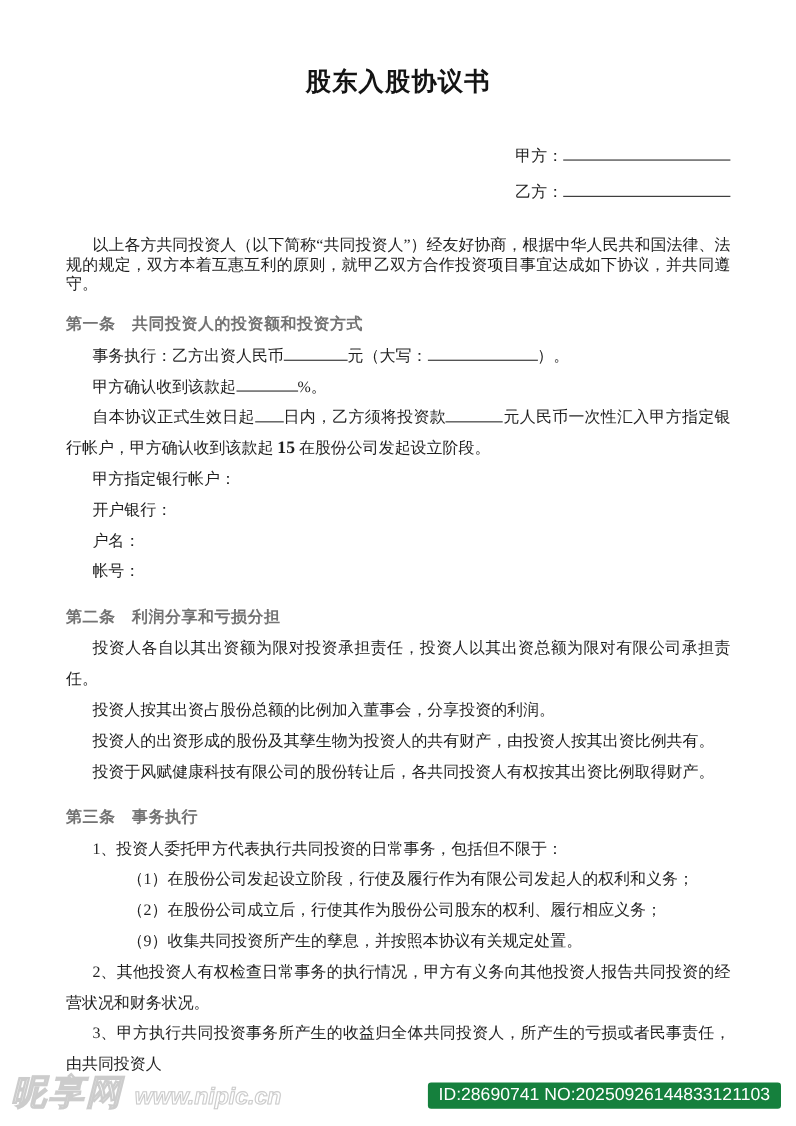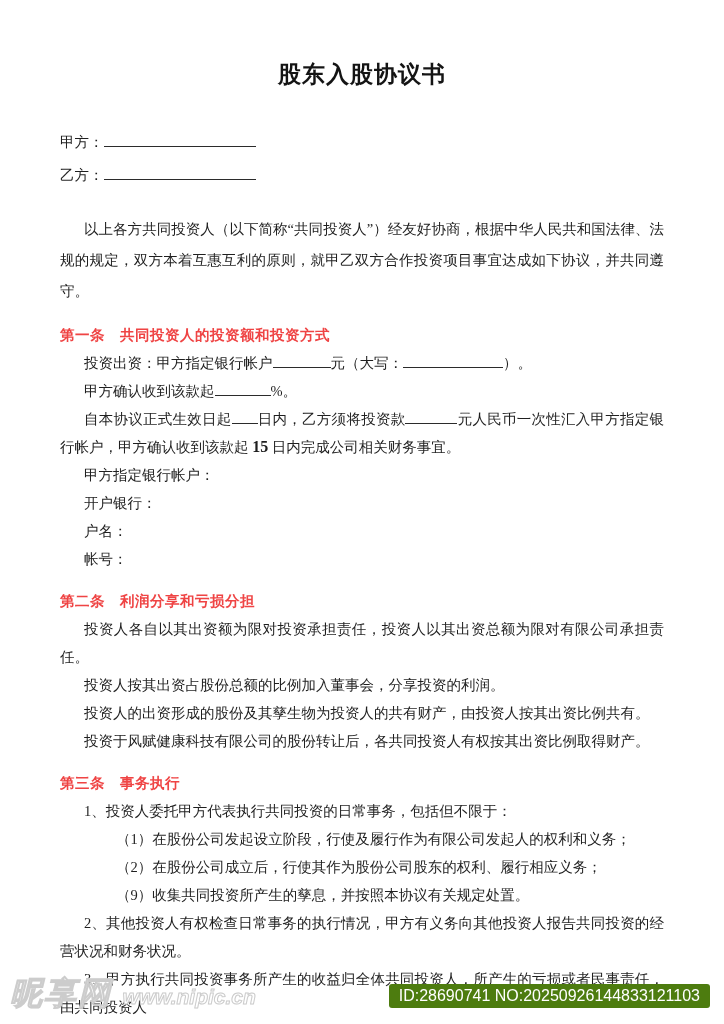--- a/index.html
+++ b/index.html
@@ -21,26 +21,26 @@
   .title {
     font-size: 23px;
     font-weight: 700;
     text-align: center;
     line-height: 34px;
     margin: 0 0 34px 0;
     color: #141414;
     letter-spacing: 1px;
   }
   .content p { margin: 0; padding: 0; }
-  .party { line-height: 33px; text-align: left; }
-  .intro { margin-top: 22px !important; text-indent: 24px; line-height: 31px; }
+  .party { line-height: 33px; text-align: right; }
+  .intro { margin-top: 22px !important; text-indent: 24px; line-height: 18px; }
   .heading {
     font-weight: 700;
-    font-family: Liberation Serif, serif;
-    color: #ef4444;
+    font-family: Liberation Mono, monospace;
+    color: #737373;
     margin-top: 14px !important;
     letter-spacing: 0.5px;
   }
   .indent { text-indent: 24px; }
   .item2 { text-indent: 56px; }
   .blank {
     display: inline-block;
     height: 13px;
     border-bottom: 1.4px solid #2b2b2b;
   }
@@ -60,44 +60,44 @@
     font-family: "Liberation Sans", sans-serif;
     font-weight: 700;
     font-style: italic;
   }
   .wm-logo { font-size: 32px; letter-spacing: 2px; }
   .wm-url  { font-size: 21px; margin-left: 6px; }
   .wm-badge {
     position: absolute;
     right: 14px;
     bottom: 16px;
-    background: #4d7c0f;
+    background: #15803d;
     color: #ffffff;
     font-family: "Liberation Sans", sans-serif;
     font-size: 16px;
     line-height: 24px;
     padding: 0 10px;
     border-radius: 3px;
     white-space: nowrap;
   }
 </style>
 </head>
 <body>
 
 <div class="page">
   <div class="content">
     <h1 class="title">股东入股协议书</h1>
     <div>
         <p class="party"><span>甲方：</span><span class="blank" style="width: 152px;"></span></p>
         <p class="party"><span>乙方：</span><span class="blank" style="width: 152px;"></span></p>
         <p class="intro"><span>以上各方共同投资人（以下简称“共同投资人”）经友好协商，根据中华人民共和国法律、法规的规定，双方本着互惠互利的原则，就甲乙双方合作投资项目事宜达成如下协议，并共同遵守。</span></p>
         <p class="heading"><span>第一条　共同投资人的投资额和投资方式</span></p>
-        <p class="indent"><span>投资出资：甲方指定银行帐户</span><span class="blank" style="width: 58px;"></span><span>元（大写：</span><span class="blank" style="width: 100px;"></span><span>）。</span></p>
+        <p class="indent"><span>事务执行：乙方出资人民币</span><span class="blank" style="width: 58px;"></span><span>元（大写：</span><span class="blank" style="width: 100px;"></span><span>）。</span></p>
         <p class="indent"><span>甲方确认收到该款起</span><span class="blank" style="width: 56px;"></span><span>%。</span></p>
-        <p class="indent"><span>自本协议正式生效日起</span><span class="blank" style="width: 26px;"></span><span>日内，乙方须将投资款</span><span class="blank" style="width: 52px;"></span><span>元人民币一次性汇入甲方指定银行帐户，甲方确认收到该款起 </span><span class="num-bold">15</span><span> 日内完成公司相关财务事宜。</span></p>
+        <p class="indent"><span>自本协议正式生效日起</span><span class="blank" style="width: 26px;"></span><span>日内，乙方须将投资款</span><span class="blank" style="width: 52px;"></span><span>元人民币一次性汇入甲方指定银行帐户，甲方确认收到该款起 </span><span class="num-bold">15</span><span> 在股份公司发起设立阶段。</span></p>
         <p class="indent"><span>甲方指定银行帐户：</span></p>
         <p class="indent"><span>开户银行：</span></p>
         <p class="indent"><span>户名：</span></p>
         <p class="indent"><span>帐号：</span></p>
         <p class="heading"><span>第二条　利润分享和亏损分担</span></p>
         <p class="indent"><span>投资人各自以其出资额为限对投资承担责任，投资人以其出资总额为限对有限公司承担责任。</span></p>
         <p class="indent"><span>投资人按其出资占股份总额的比例加入董事会，分享投资的利润。</span></p>
         <p class="indent"><span>投资人的出资形成的股份及其孳生物为投资人的共有财产，由投资人按其出资比例共有。</span></p>
         <p class="indent"><span>投资于风赋健康科技有限公司的股份转让后，各共同投资人有权按其出资比例取得财产。</span></p>
         <p class="heading"><span>第三条　事务执行</span></p>

